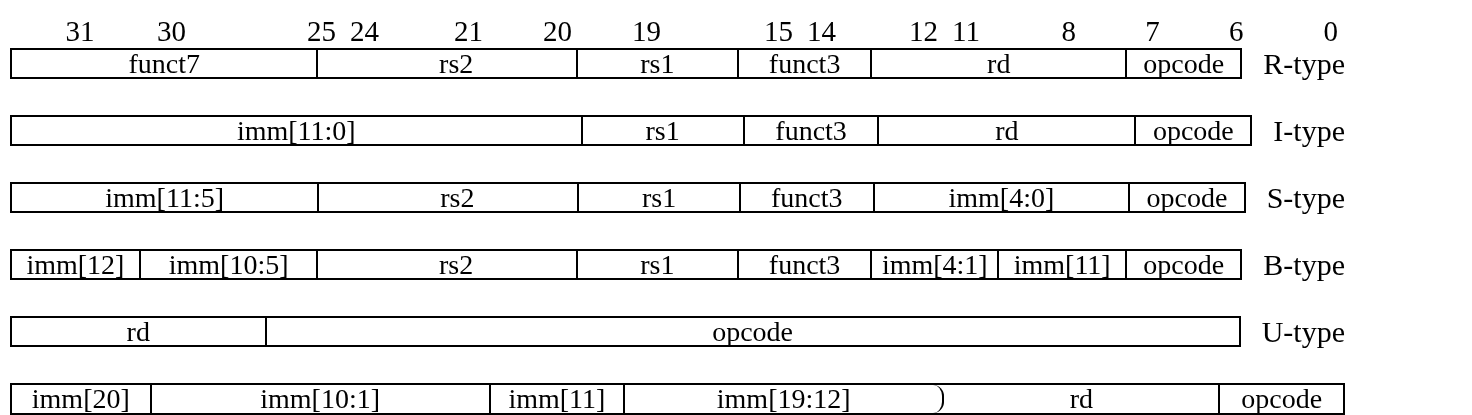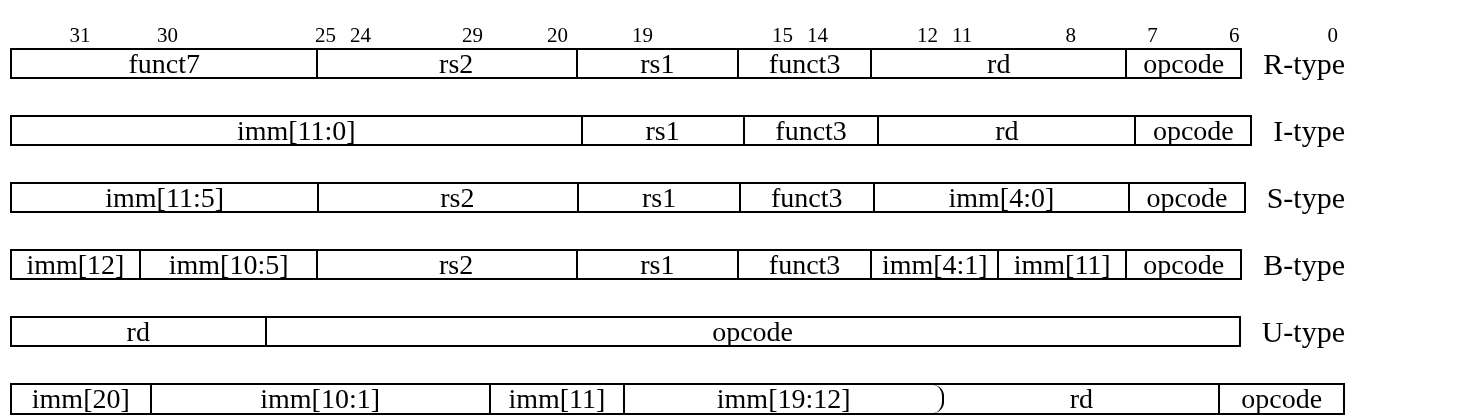--- a/index.html
+++ b/index.html
@@ -30,21 +30,21 @@
     margin-bottom: 2px;
   }
   .bh-group {
     display: flex;
     box-sizing: border-box;
     align-items: flex-end;
   }
   .bh-group.pair { justify-content: space-between; padding: 0 7px; }
   .bh-group.single { justify-content: center; }
   .bit-num {
-    font-size: 21px;
+    font-size: 29px;
     line-height: 1;
   }
   
   .row-block {
     display: flex;
     align-items: stretch;
     height: 31px;
     margin-bottom: 36px;
   }
   .row-block:last-child { margin-bottom: 12px; flex-direction: column; }
@@ -104,21 +104,21 @@
     <div class="bit-header">
       <div class="bh-group single w1">
         <span class="bit-num">31</span>
       </div>
       <div class="bh-group pair w2">
         <span class="bit-num">30</span>
         <span class="bit-num">25</span>
       </div>
       <div class="bh-group pair w3">
         <span class="bit-num">24</span>
-        <span class="bit-num">29</span>
+        <span class="bit-num">21</span>
       </div>
       <div class="bh-group single w4">
         <span class="bit-num">20</span>
       </div>
       <div class="bh-group pair w5">
         <span class="bit-num">19</span>
         <span class="bit-num">15</span>
       </div>
       <div class="bh-group pair w6">
         <span class="bit-num">14</span>

